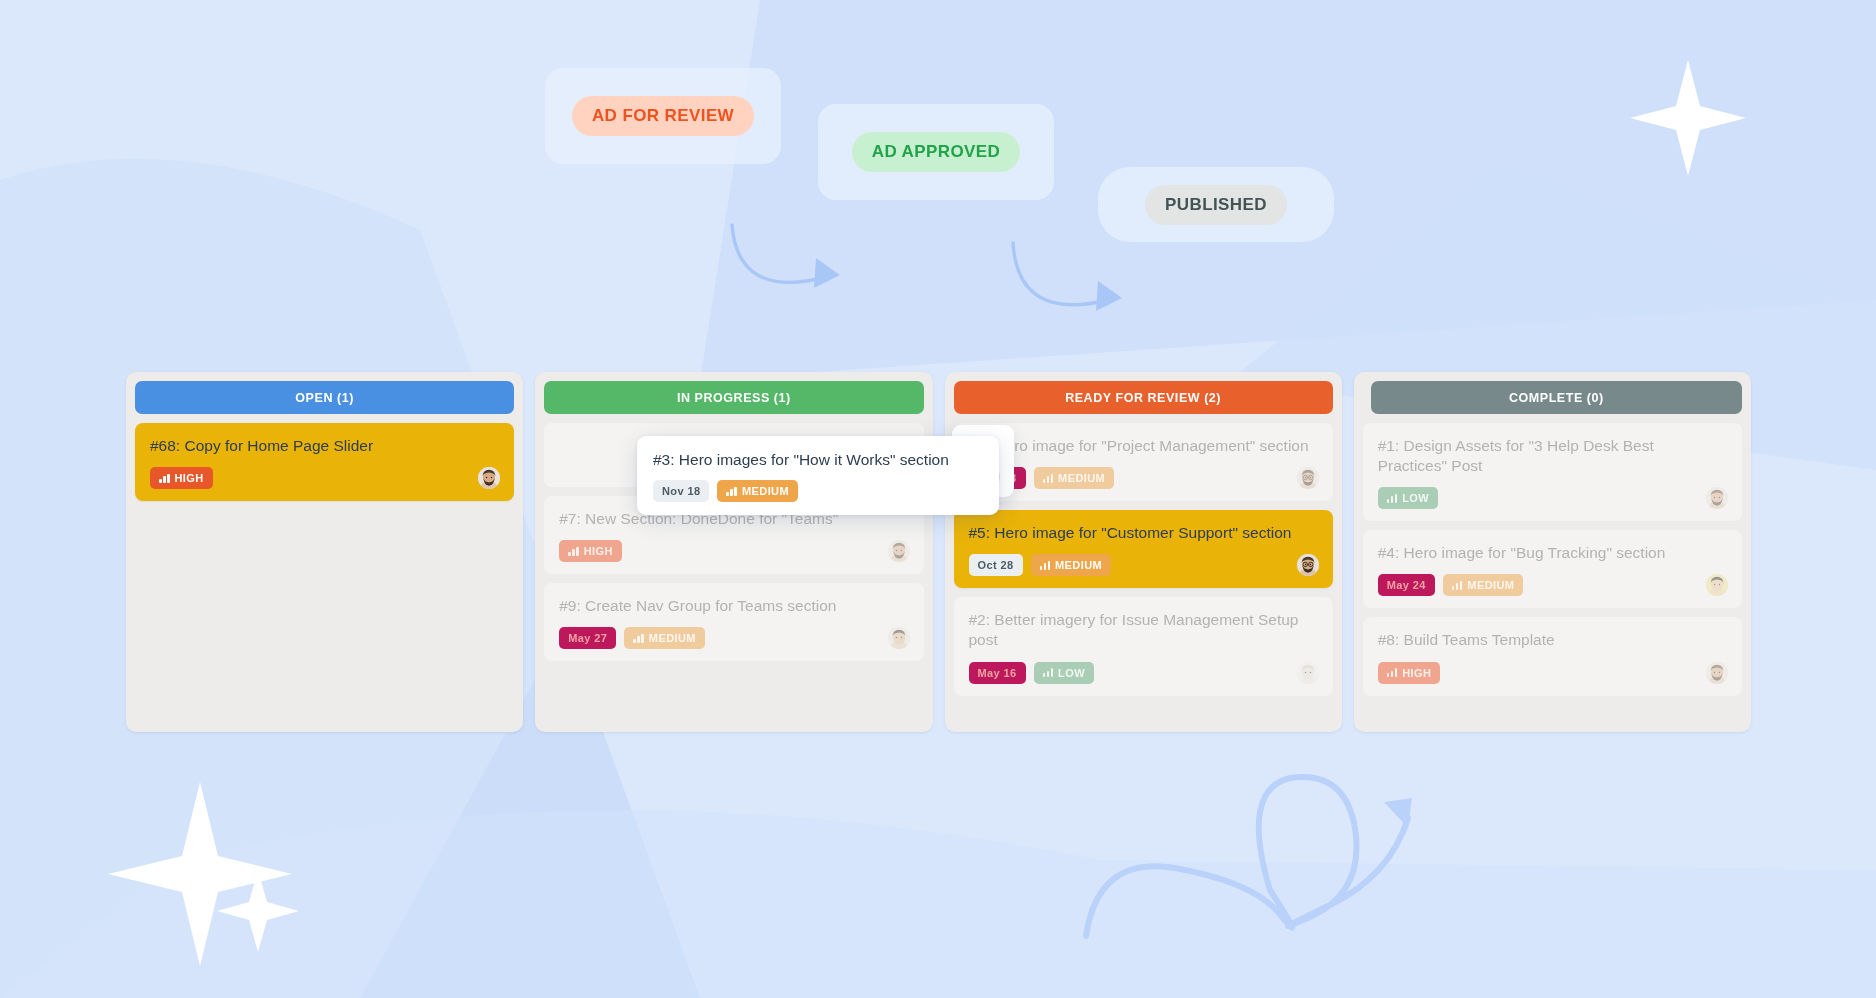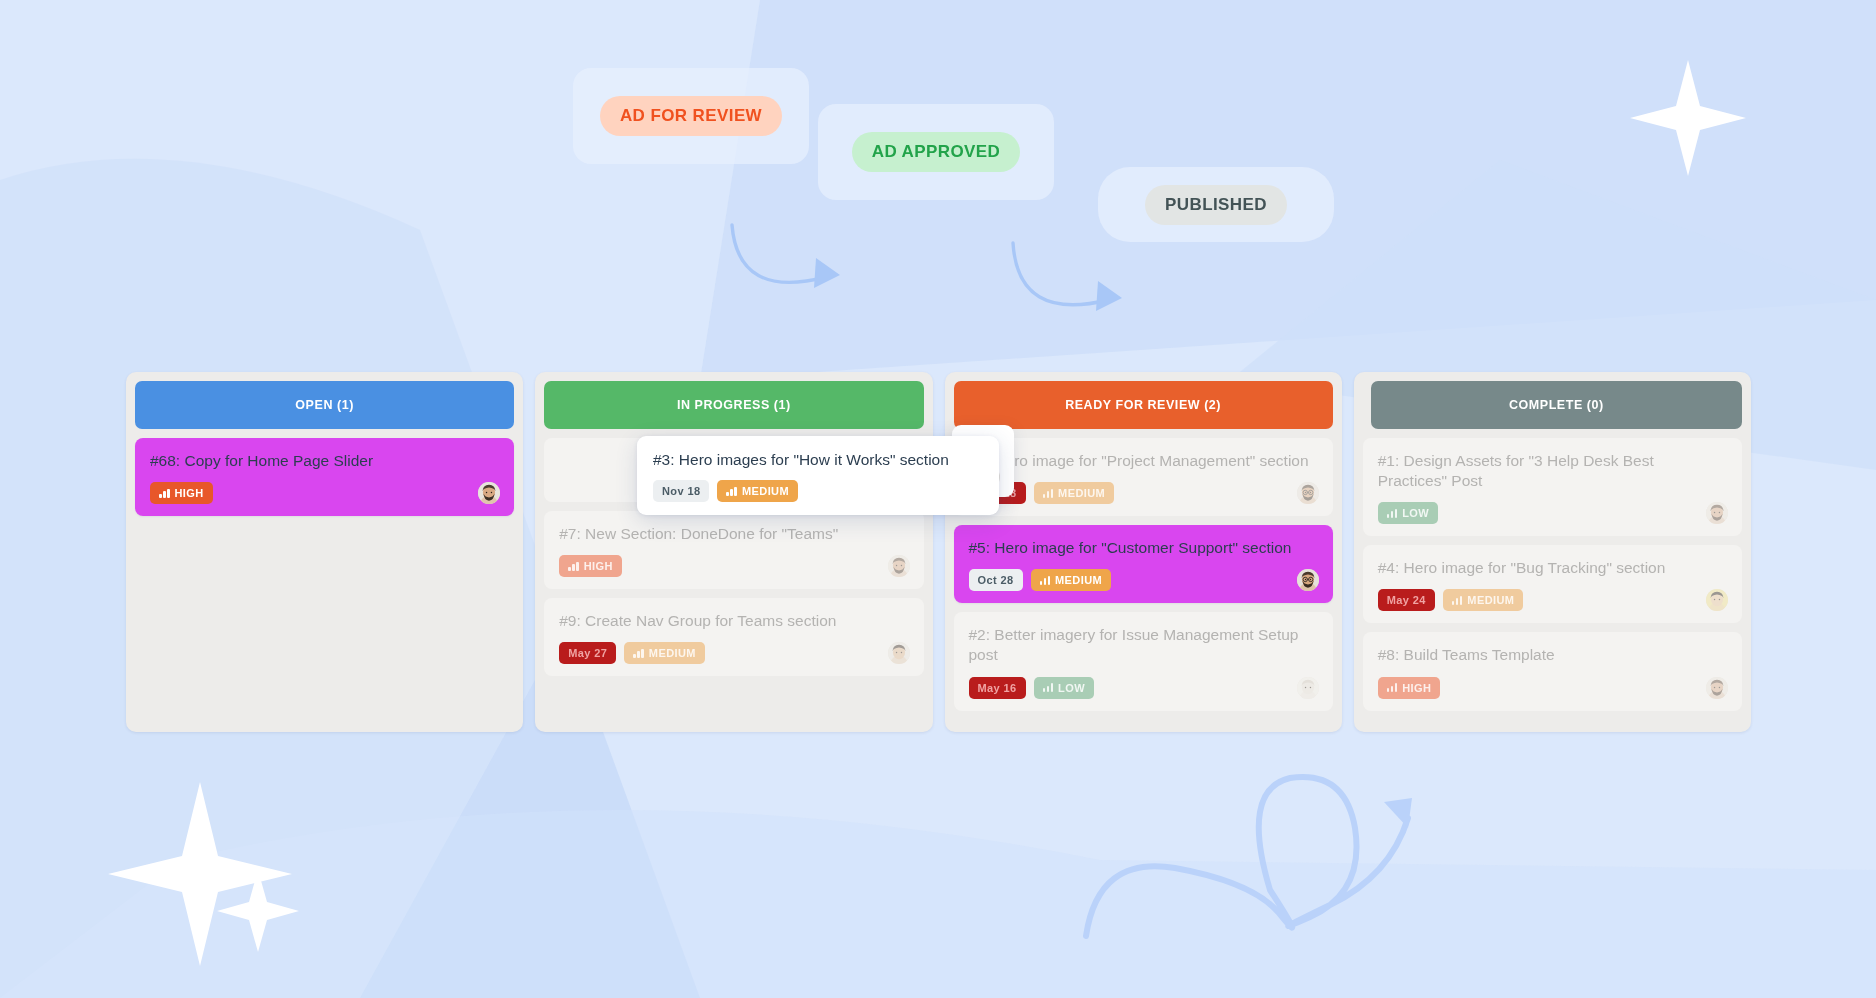--- a/index.html
+++ b/index.html
@@ -38,21 +38,21 @@
   }
   .status-pill {
     font-size: 17px;
     font-weight: bold;
     letter-spacing: 0.4px;
     padding: 10px 20px;
     border-radius: 999px;
     white-space: nowrap;
   }
 
-  #tile-review { left: 573px; top: 68px;  width: 236px; height: 96px; text-align: center; }
+  #tile-review { left: 545px; top: 68px;  width: 236px; height: 96px; text-align: center; }
   #tile-approved { left: 818px; top: 104px; width: 236px; height: 96px; }
   #tile-published { left: 1098px; top: 167px; width: 236px; height: 75px; border-radius: 32px; }
 
   .pill-review    { background: #ffd3bf; color: #f0511f; }
   .pill-approved  { background: #c6f0cf; color: #22a34a; }
   .pill-published { background: #e2e5e4; color: #435356; }
 
   
   #board {
     position: absolute;
@@ -71,21 +71,21 @@
     border-radius: 10px;
     padding: 9px;
     display: flex;
     flex-direction: column;
     gap: 9px;
     box-shadow: 0 1px 3px rgba(40,60,110,0.10);
   }
 
   .col-header {
     border-radius: 7px;
-    height: 48px;
+    height: 33px;
     display: flex;
     align-items: center;
     justify-content: center;
     color: #ffffff;
     font-size: 12.5px;
     font-weight: bold;
     letter-spacing: 0.55px;
     flex: none;
   }
   .hdr-open     { background: #4a90e2; }
@@ -94,21 +94,21 @@
   .hdr-complete { background: #77898a; margin-left: 8px; }
 
   .col-body {
     display: flex;
     flex-direction: column;
     gap: 9px;
   }
 
   
   .card {
-    background: #d946ef;
+    background: #eab308;
     border-radius: 8px;
     padding: 13px 15px 12px 15px;
     position: relative;
     box-shadow: 0 1px 2px rgba(40,60,110,0.07);
   }
   .card.ghost {
     background: #f4f3f1;
     box-shadow: none;
   }
   .card.ghost .card-title { color: #b4b3b1; }
@@ -133,21 +133,21 @@
     letter-spacing: 0.4px;
     border-radius: 5px;
     padding: 5px 9px;
     display: inline-flex;
     align-items: center;
     gap: 5px;
     white-space: nowrap;
   }
 
   .chip-date { background: #eceff1; color: #4b5c66; }
-  .card.ghost .chip-date { background: #b91c1c; color: #f0a3a3; }
+  .card.ghost .chip-date { background: #be185d; color: #f0a3a3; }
 
   .chip-high      { background: #e8572a; color: #ffffff; }
   .chip-medium    { background: #efa54a; color: #ffffff; }
   .chip-low       { background: #7cbf93; color: #ffffff; }
   .card.ghost .chip-high   { background: #f0a58e; color: #fdf0ec; }
   .card.ghost .chip-medium { background: #f0cb9e; color: #fdf6ee; }
   .card.ghost .chip-low    { background: #a9cdb5; color: #f1f7f3; }
 
   .bars { display: inline-flex; align-items: flex-end; gap: 1.5px; height: 9px; }
   .bars i { display: block; width: 2.5px; background: currentColor; border-radius: 1px; }

